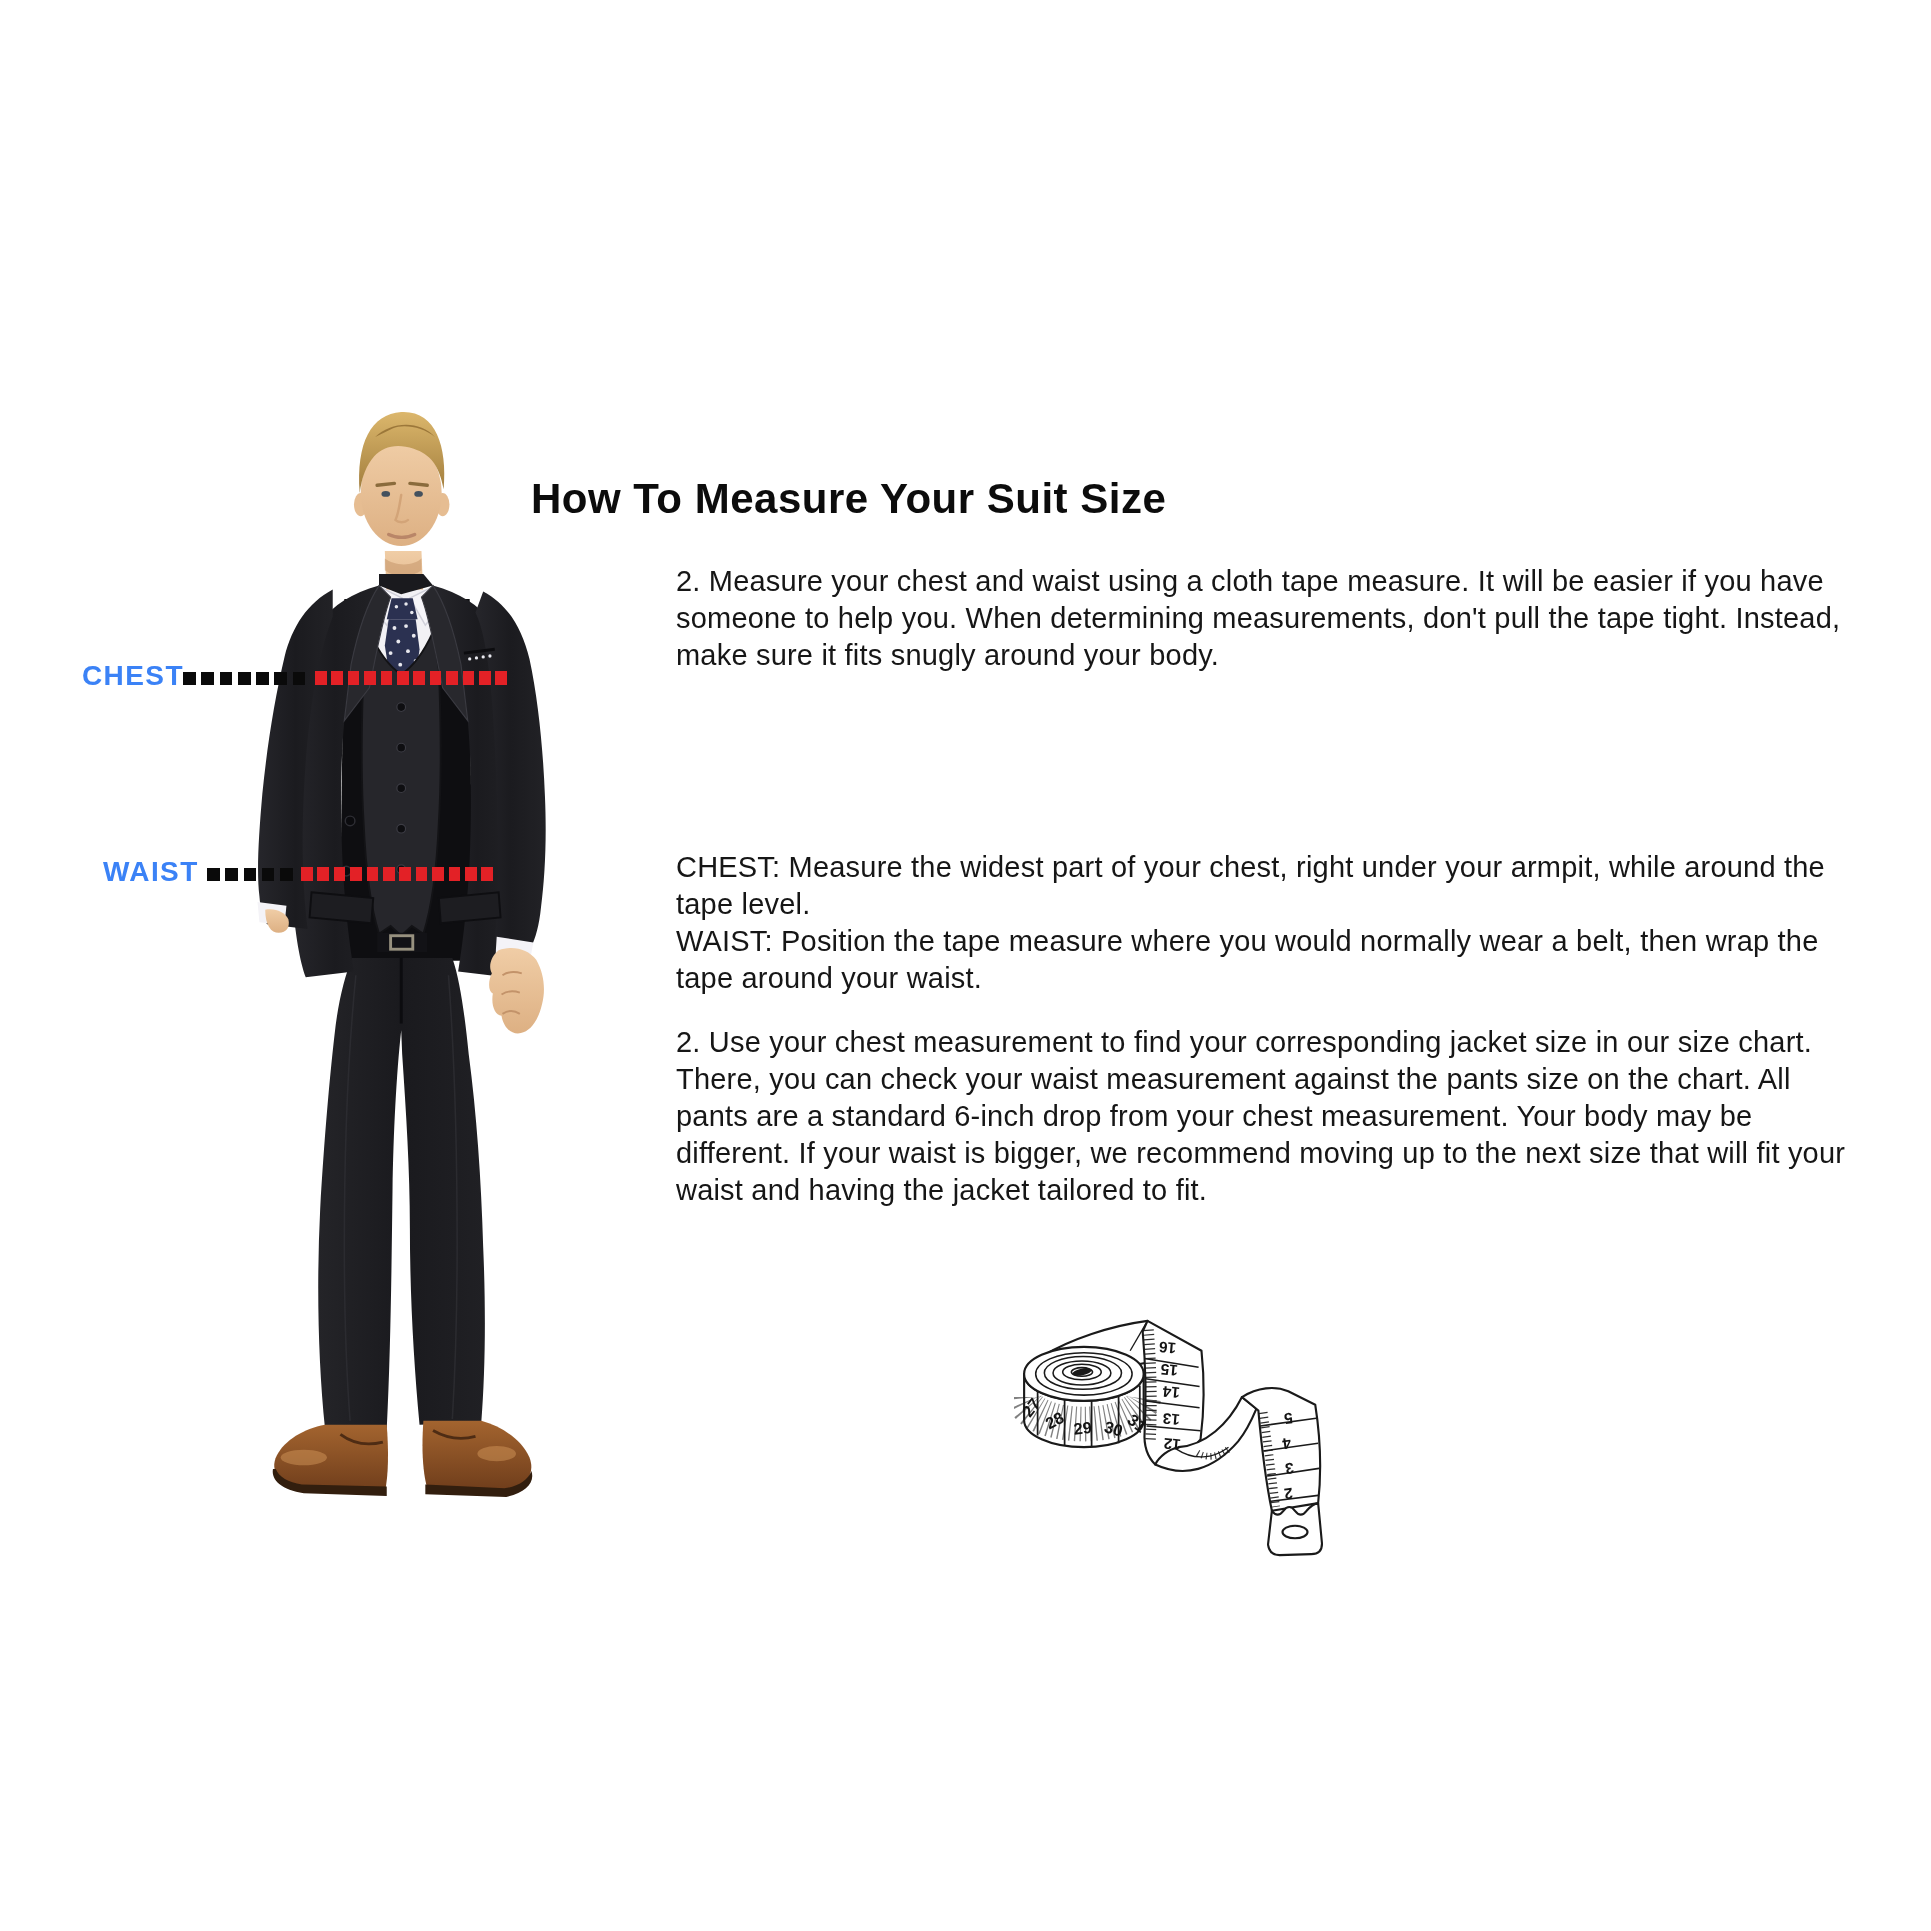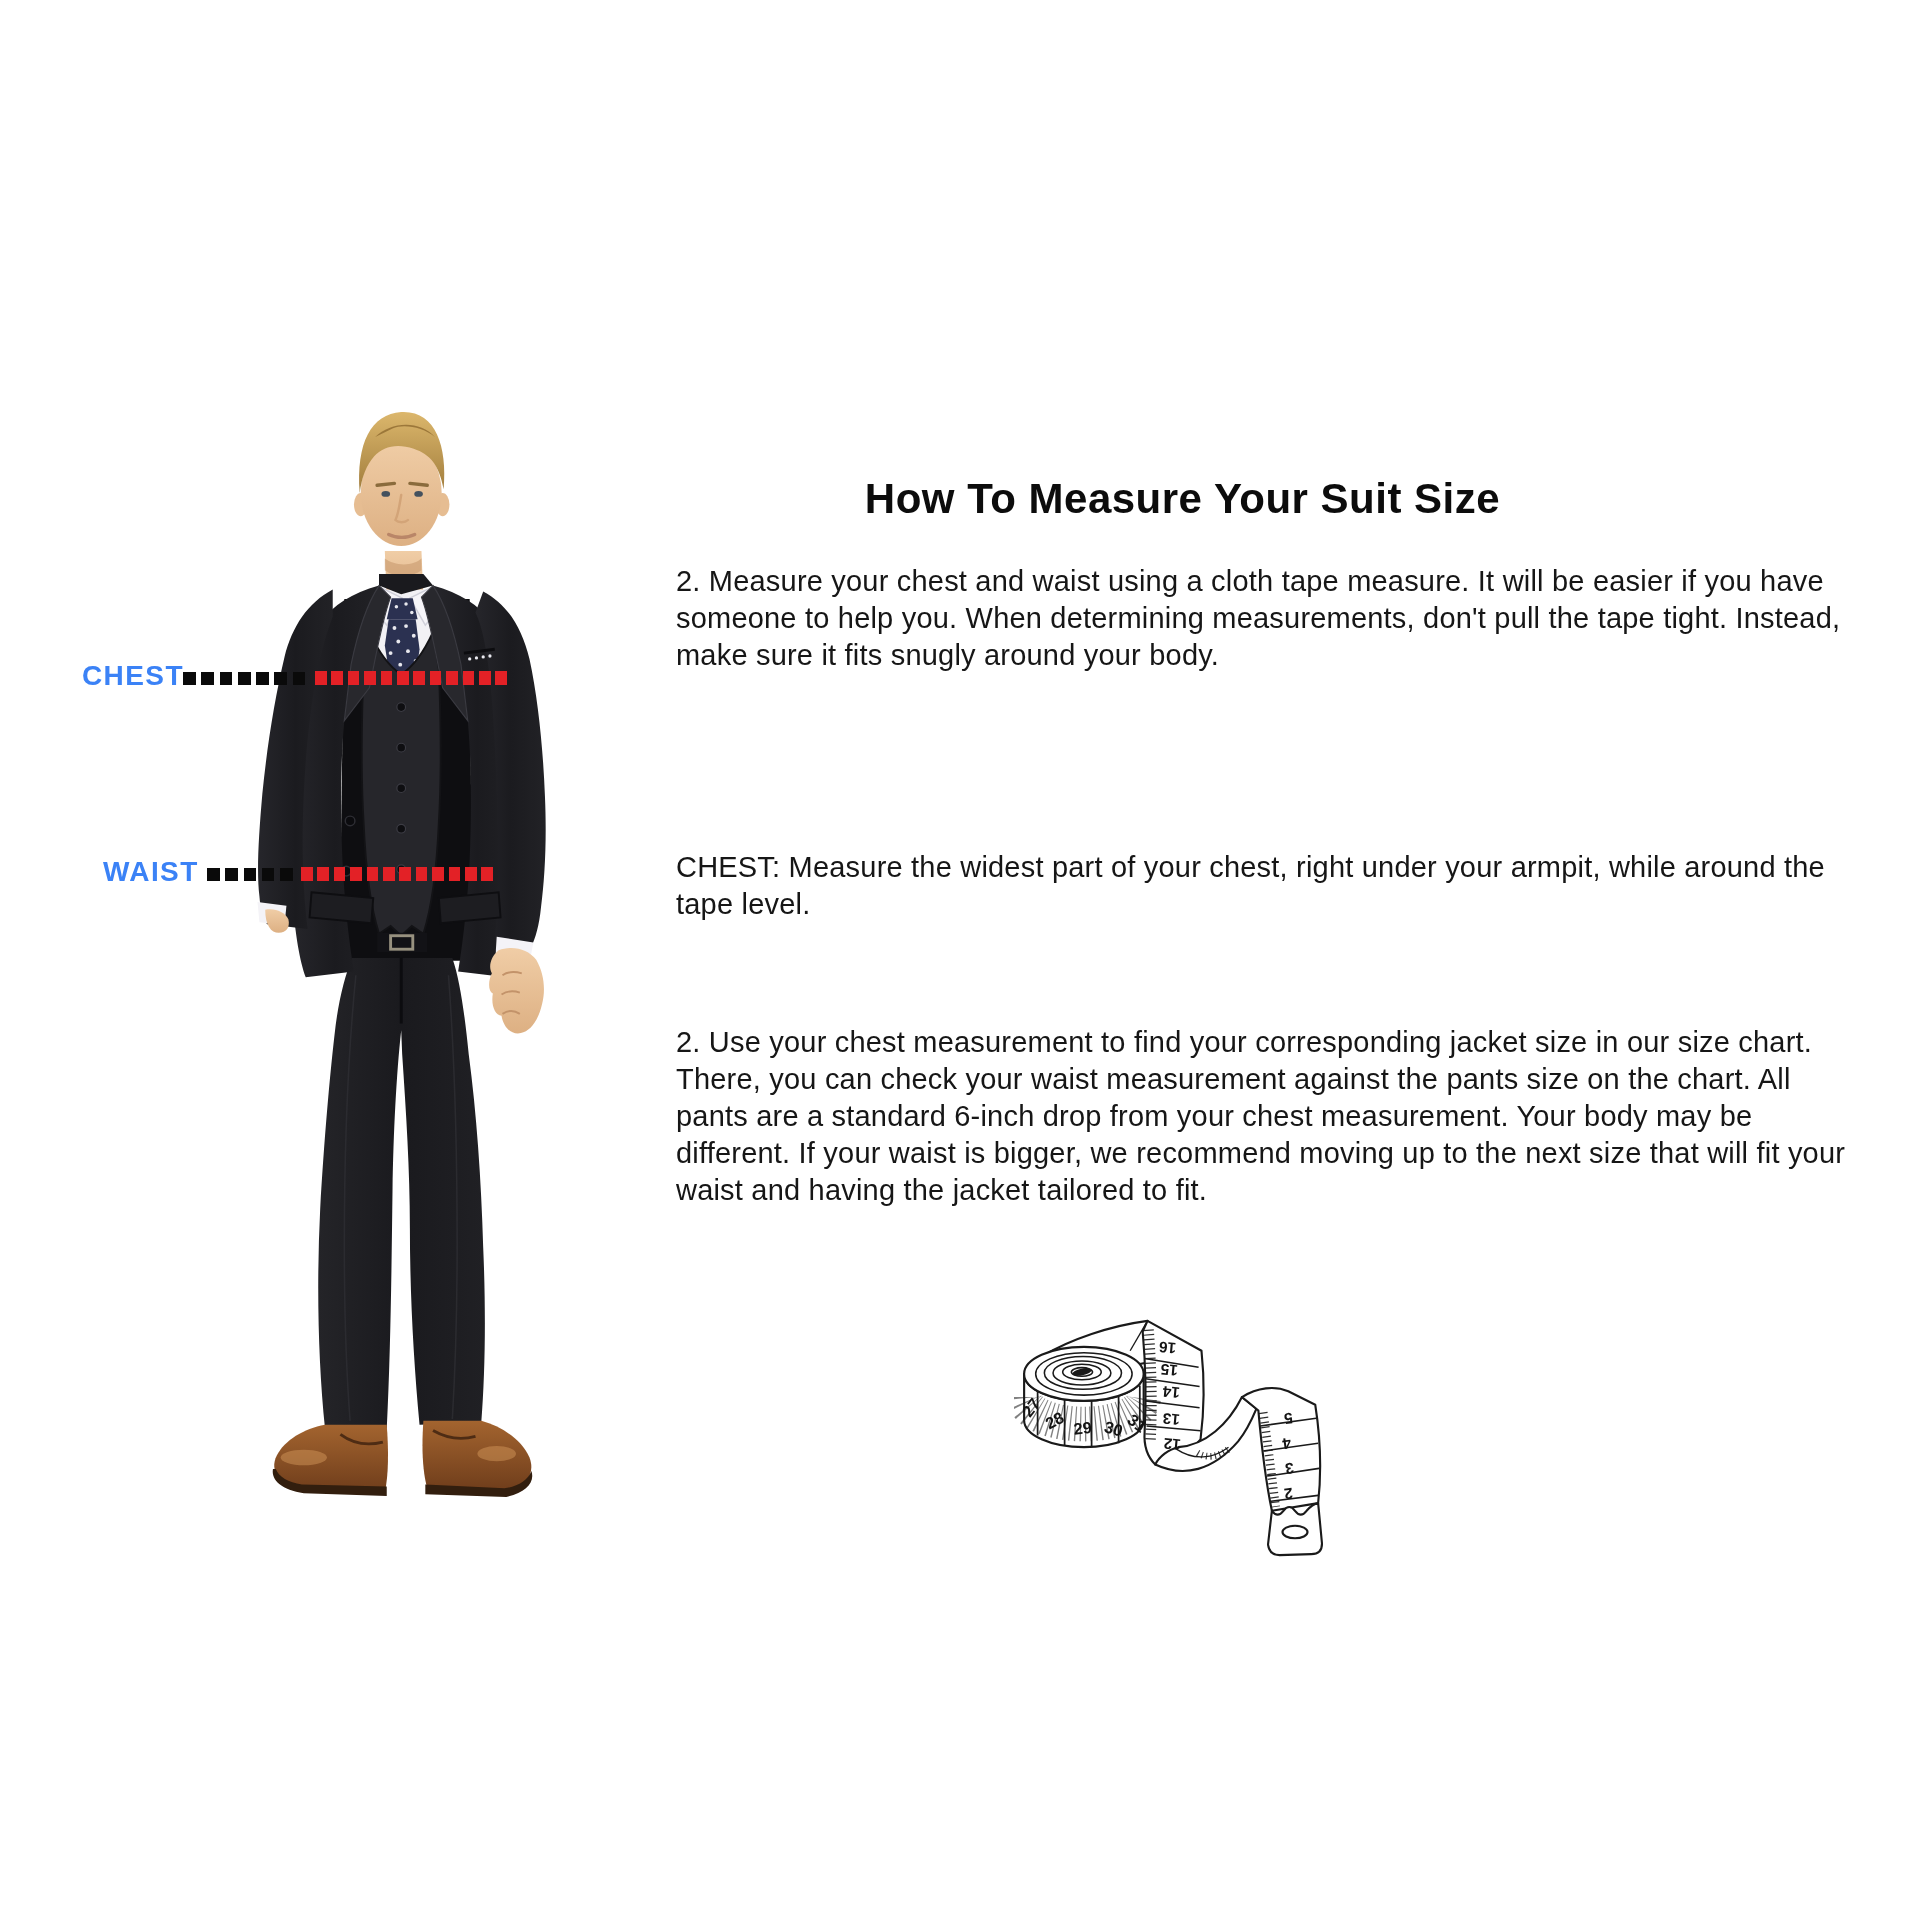--- a/index.html
+++ b/index.html
@@ -5,21 +5,21 @@
   html,body{margin:0;padding:0;}
   body{
     width:1931px;height:1931px;background:#ffffff;
     font-family:"Liberation Sans", sans-serif;
     position:relative;overflow:hidden;
   }
   .stage{position:absolute;left:0;top:0;width:1931px;height:1931px;background:#fff;}
 
   .title{
     position:absolute;left:531px;top:475px;width:1303px;
-    text-align:center;font-size:42px;font-weight:bold;color:#0c0c0c;
+    text-align:left;font-size:42px;font-weight:bold;color:#0c0c0c;
     letter-spacing:0.5px;
   }
   .para{
     position:absolute;left:676px;width:1186px;
     font-size:29px;line-height:37px;color:#161616;letter-spacing:0.2px;
   }
   .opt{padding-left:5.8px;}
 
   .meas-label{
     position:absolute;font-size:28px;font-weight:bold;color:#3b82f6;
@@ -48,20 +48,21 @@
 
 <div class="stage">
 
   <div class="title">How To Measure Your Suit Size</div>
 
   <div class="para" style="top:563px">2. Measure your chest and waist using a cloth tape measure. It will be easier if you have someone to help you. When determining measurements, don't pull the tape tight. Instead, make sure it fits snugly around your body.</div>
 
 
   <div class="para" style="top:849px">
     <div>CHEST: Measure the widest part of your chest, right under your armpit, while around the tape level.</div>
+    <div>WAIST: Position the tape measure where you would normally wear a belt, then wrap the tape around your waist.</div>
   </div>
 
   <div class="para" style="top:1024px">2. Use your chest measurement to find your corresponding jacket size in our size chart. There, you can check your waist measurement against the pants size on the chart. All pants are a standard 6-inch drop from your chest measurement. Your body may be different. If your waist is bigger, we recommend moving up to the next size that will fit your waist and having the jacket tailored to fit.</div>
 
 
   <div class="meas-label" style="left:82px;top:662px">CHEST</div>
   <div class="dotline dots-black" style="left:183px;top:672px;width:128px"></div>
   <div class="dotline dots-red" style="left:315px;top:671px;width:193px"></div>
 
   <div class="meas-label" style="left:103px;top:858px">WAIST</div>

